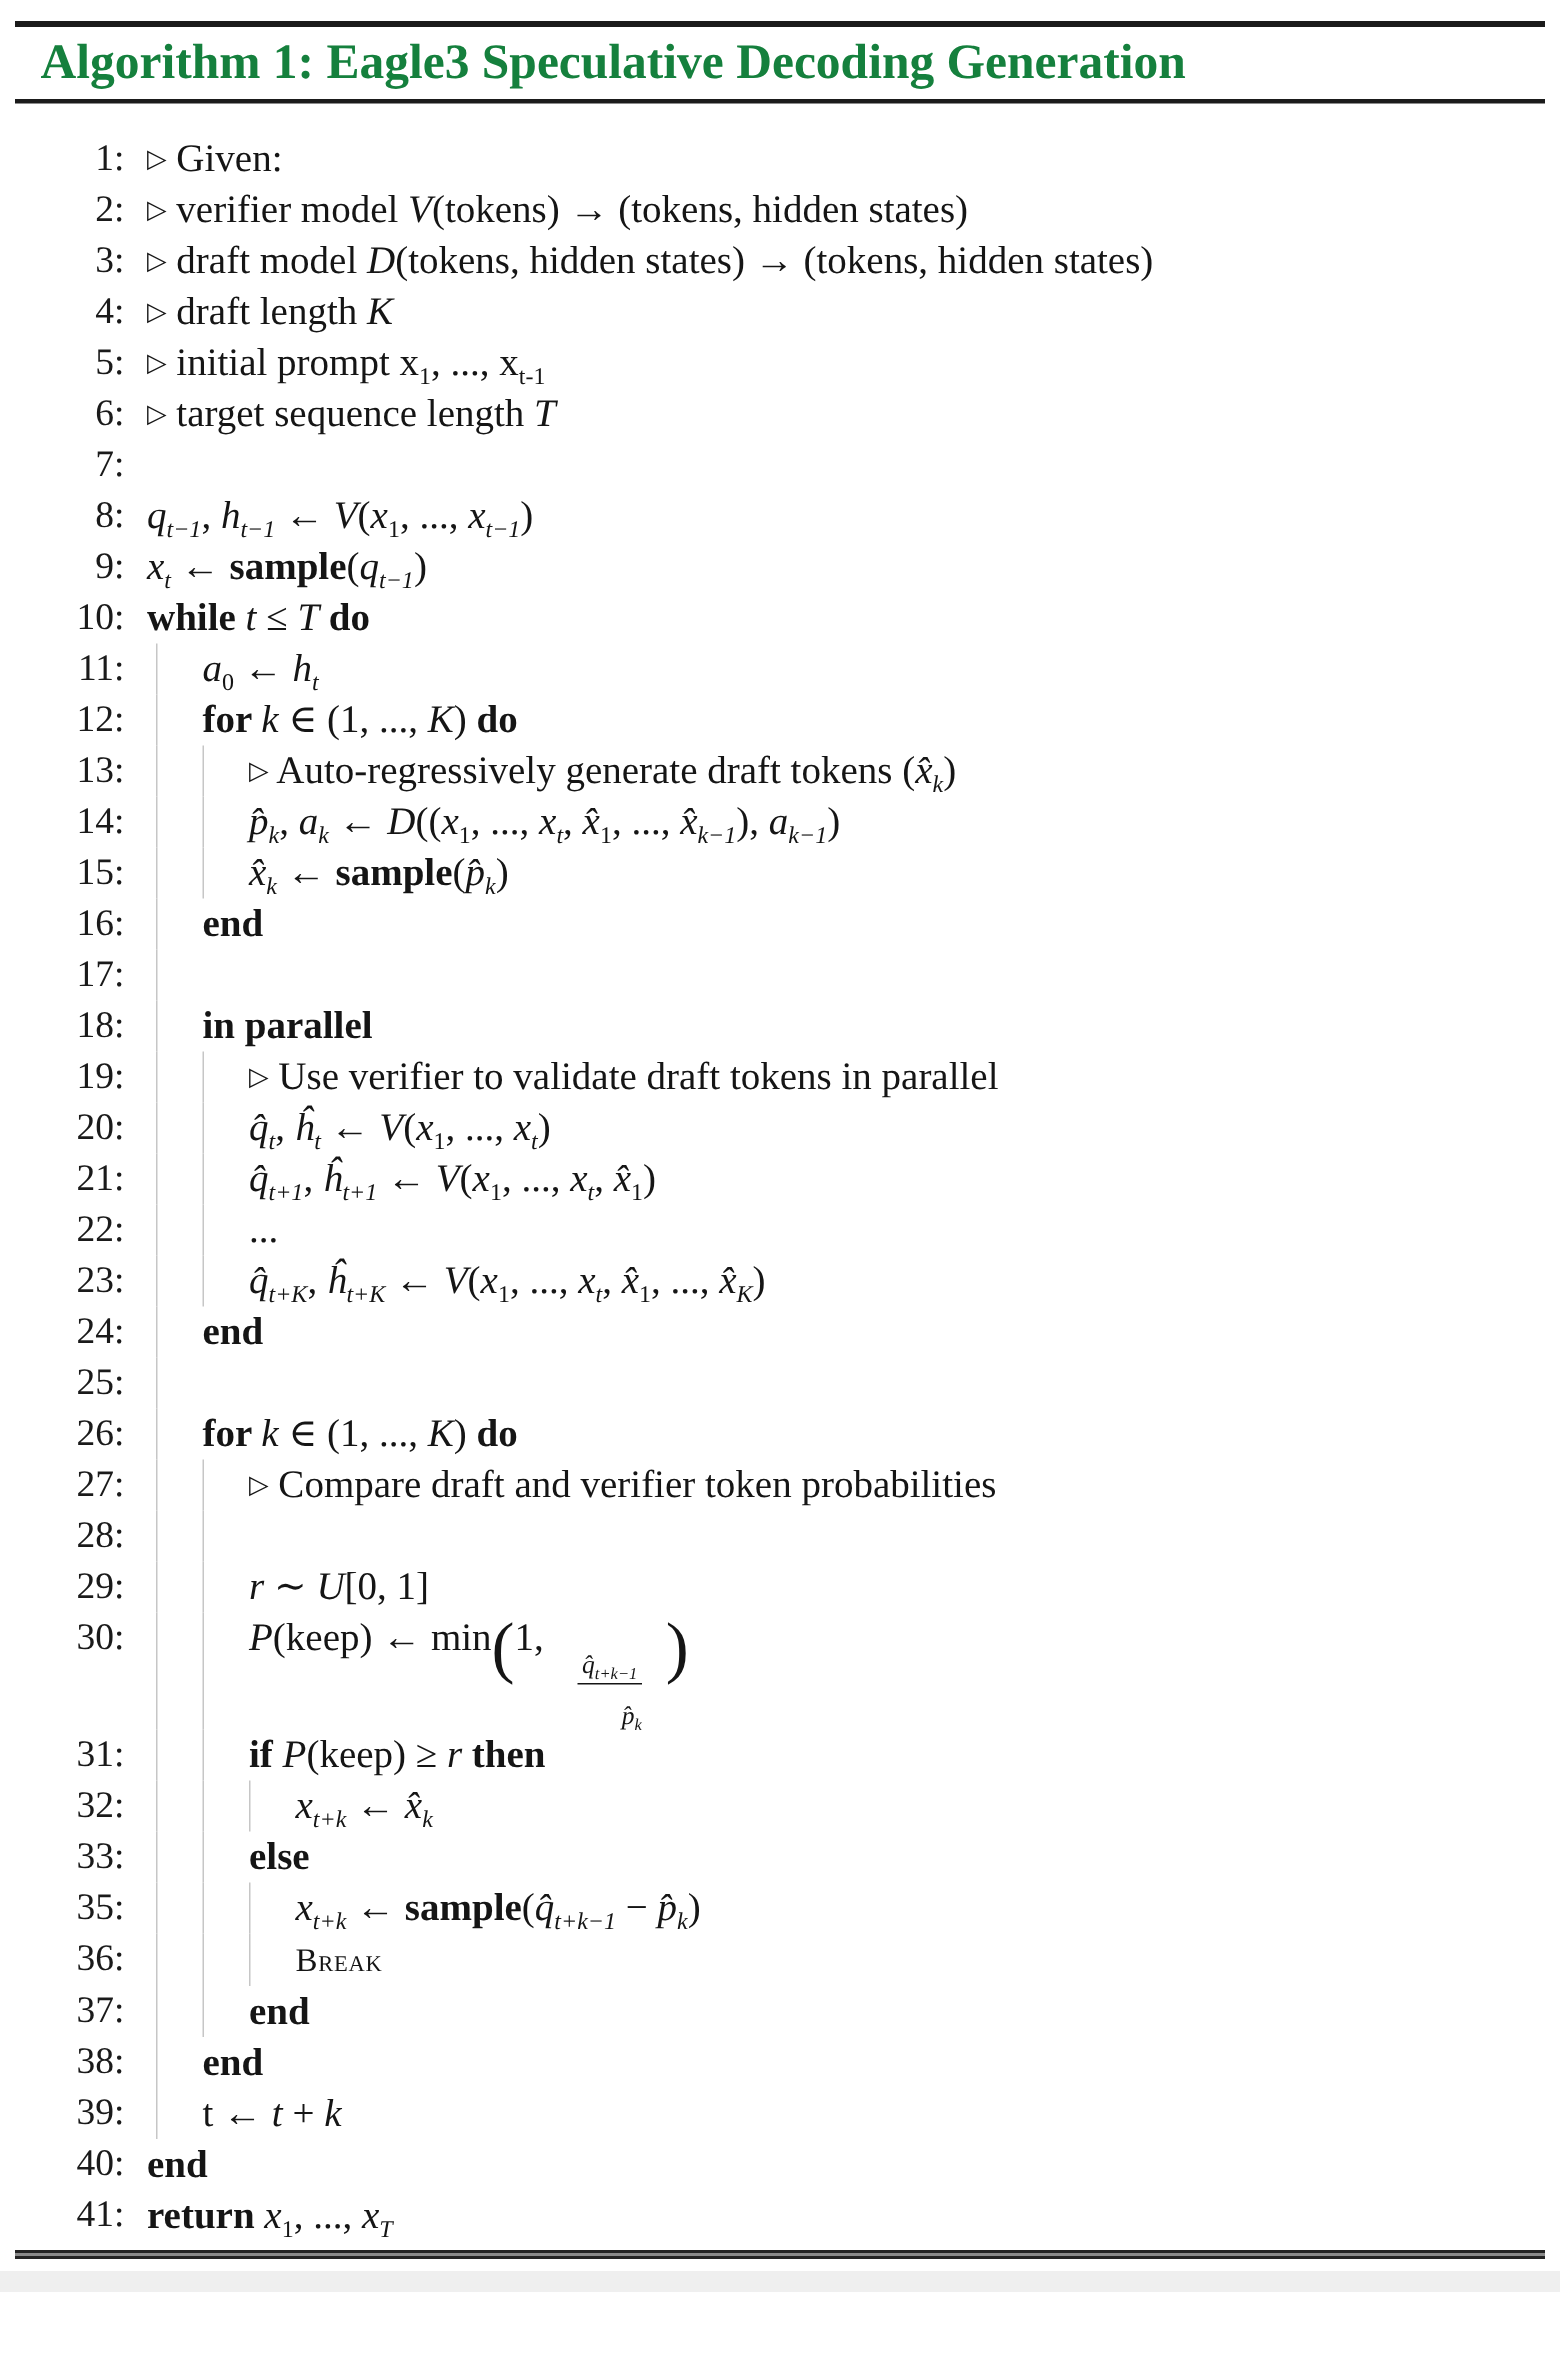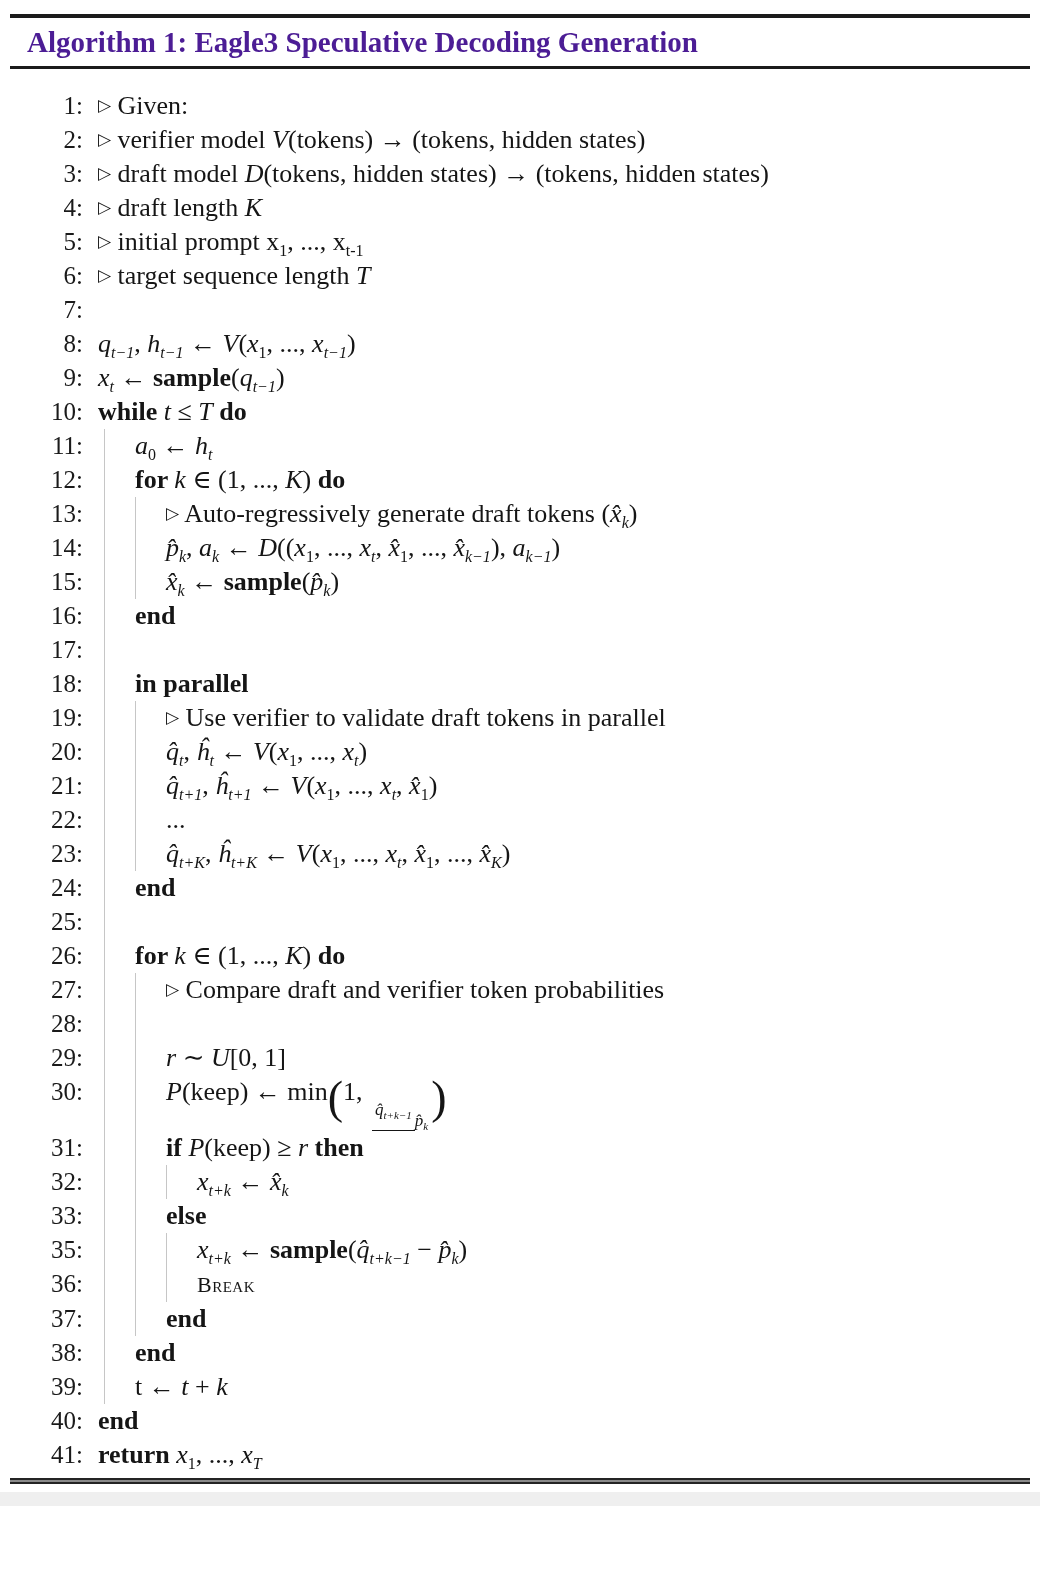--- a/index.html
+++ b/index.html
@@ -6,37 +6,37 @@
   body{
     width:1040px;height:1576px;overflow:hidden;
     background:#ffffff;color:#151515;
     font-family:"Liberation Serif","DejaVu Serif",serif;
   }
   .algo-box{padding:0 10px;}
   .rule{height:4px;background:#1b1b1b;}
   .rule-top{margin-top:14px;}
   .rule-mid{height:3px;}
   .algo-title{
-    font-size:29px;font-weight:bold;line-height:32px;
-    padding:8px 0 8px 17px;color:#4c1d95;
+    font-size:33px;font-weight:bold;line-height:32px;
+    padding:8px 0 8px 17px;color:#15803d;
   }
   .algo-body{padding-top:20px;font-size:26px;line-height:34px;}
   .algo-line{display:flex;align-items:stretch;min-height:34px;}
   .lnum{flex:0 0 73px;text-align:right;margin-right:15px;font-size:25px;color:#1a1a1a;}
   .ind{flex:0 0 30px;border-left:1.5px solid #c6c6c6;}
   .lnum + .ind{margin-left:6px;}
   .lcontent{flex:1 1 auto;padding-right:8px;}
   .seg{white-space:pre-wrap;}
   .rm{font-style:normal;}
   .it{font-style:italic;}
   .kw{font-weight:bold;}
   .tri{font-size:17px;vertical-align:3px;}
   .sc{font-variant:small-caps;font-size:22px;letter-spacing:0.5px;}
   .big{font-size:46px;line-height:0;vertical-align:-13px;font-style:normal;font-weight:400;}
-  .frac{display:inline-flex;vertical-align:-15px;text-align:center;margin:0 3px;line-height:1.15;}
+  .frac{display:inline-flex;flex-direction:column;vertical-align:-15px;text-align:right;margin:0 16px;line-height:1.15;}
   .fnum{display:block;font-size:17px;border-bottom:1.5px solid #151515;padding:0 3px 2px;}
   .fden{display:block;font-size:17px;padding-top:11px;}
   .frac sub{font-size:11px;}
   sub{font-size:16px;line-height:0;}
   .rule-bottom{
     margin-top:6px;height:6px;box-sizing:border-box;
     border-top:2px solid #242424;border-bottom:2px solid #242424;
     background:#8a8a8a;
   }
   .bottom-strip{height:14px;background:#efefef;margin-top:8px;}

